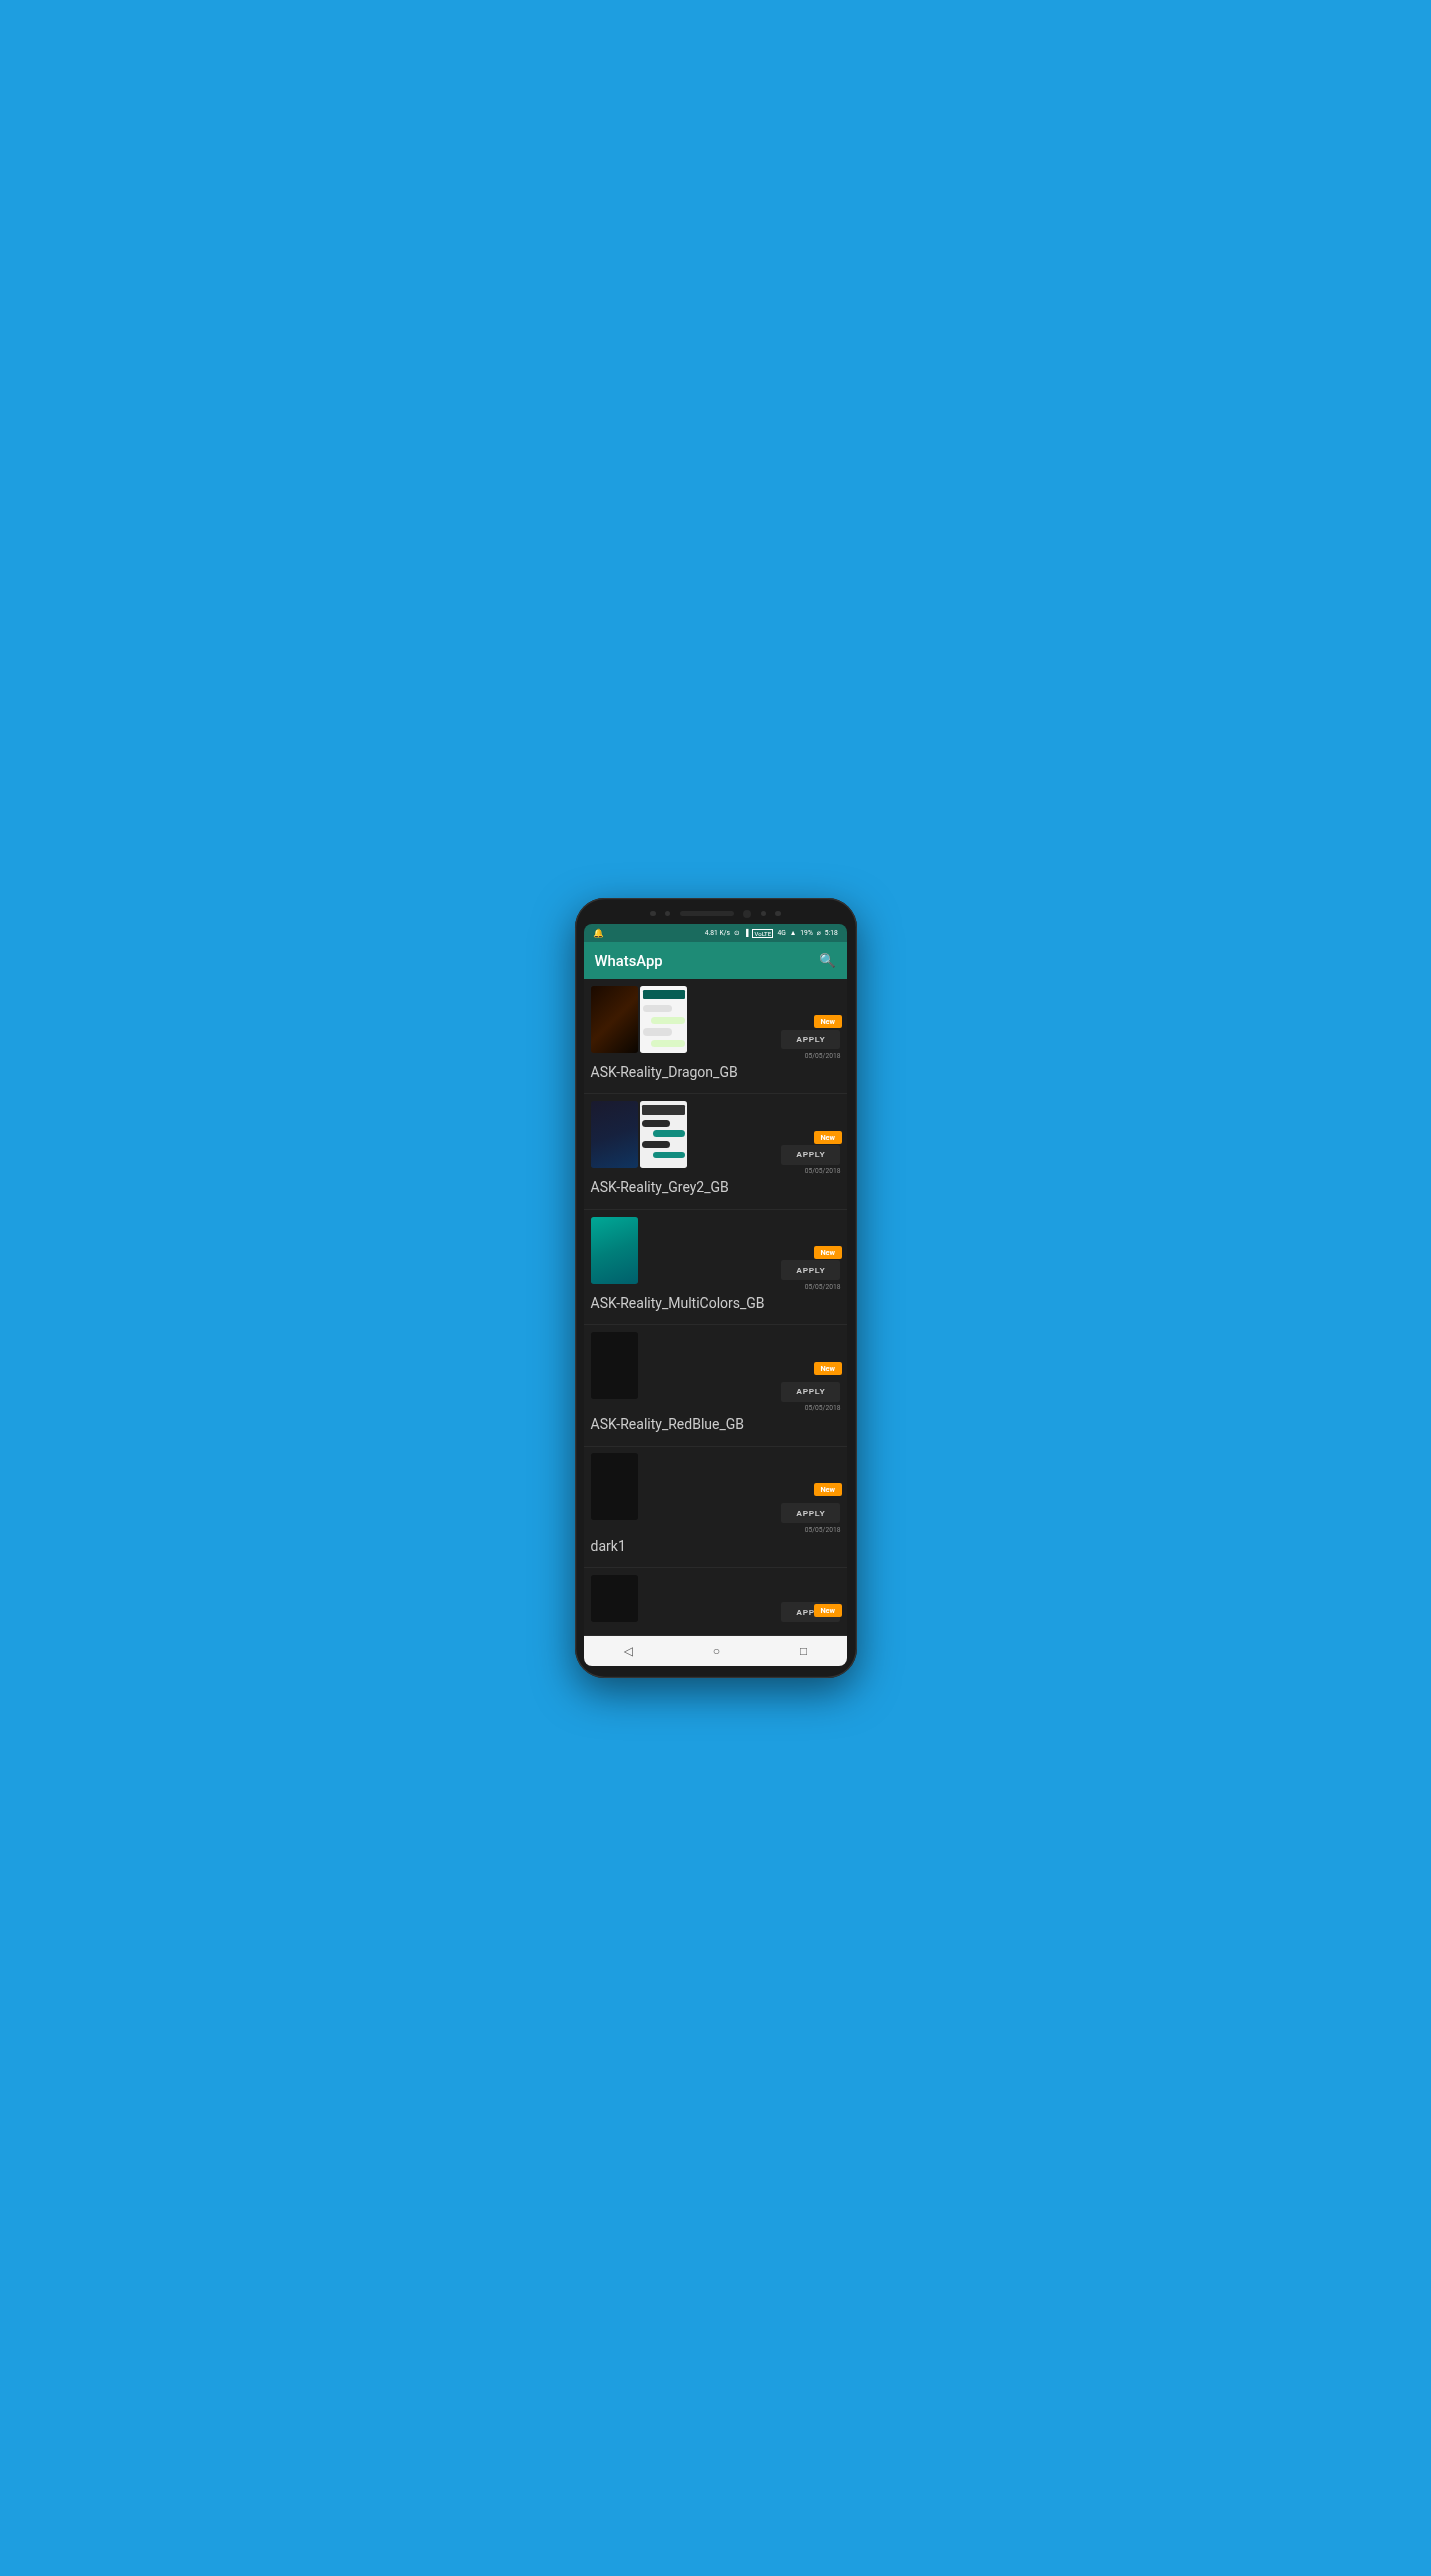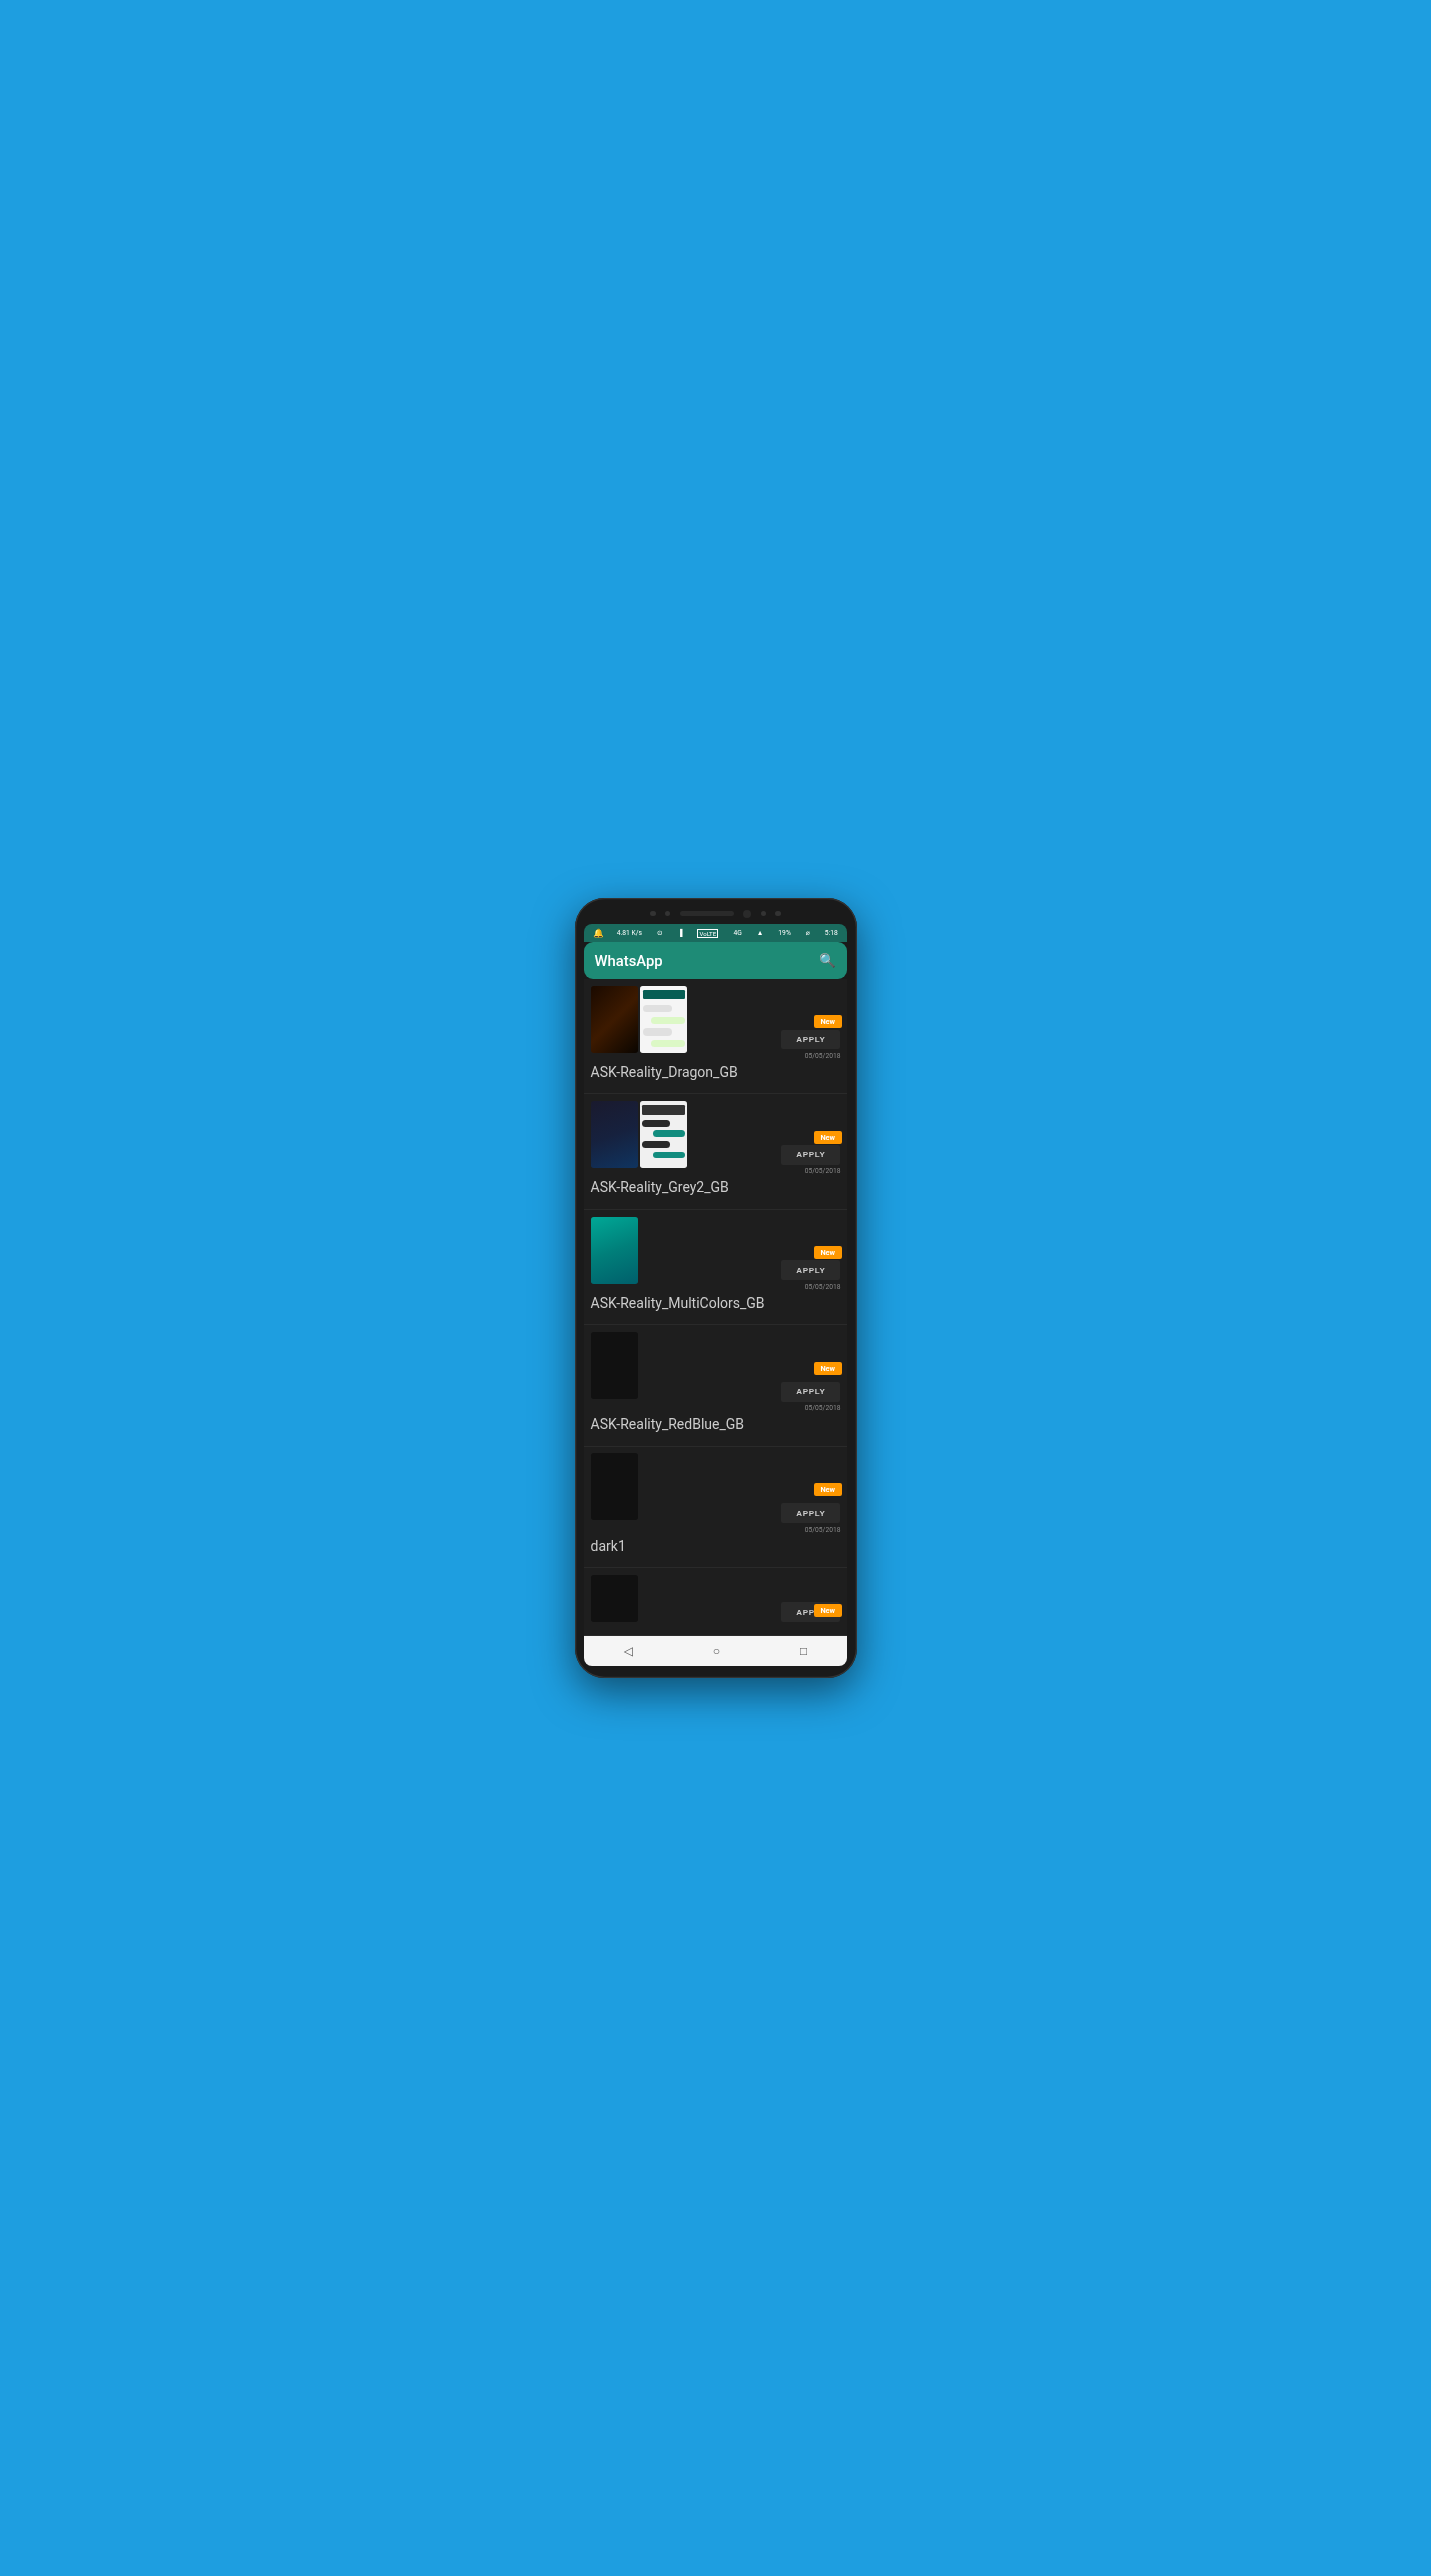--- a/index.html
+++ b/index.html
@@ -68,36 +68,35 @@
 
     .status-left {
       display: flex;
       align-items: center;
       gap: 2.7px;
     }
 
     .status-right {
       display: flex;
       align-items: center;
-      gap: 15px;
+      gap: 4px;
       font-size: 6.7px;
     }
 
     .bell-icon {
       font-size: 8.7px;
     }
 
     
     .app-header {
       background: #1e8b76;
       display: flex;
       justify-content: space-between;
       align-items: center;
       padding: 9.4px 10.7px;
-      border-radius: 9px;
     }
 
     .app-title {
       color: white;
       font-size: 14.8px;
       font-weight: 500;
     }
 
     .search-icon {
       color: white;

